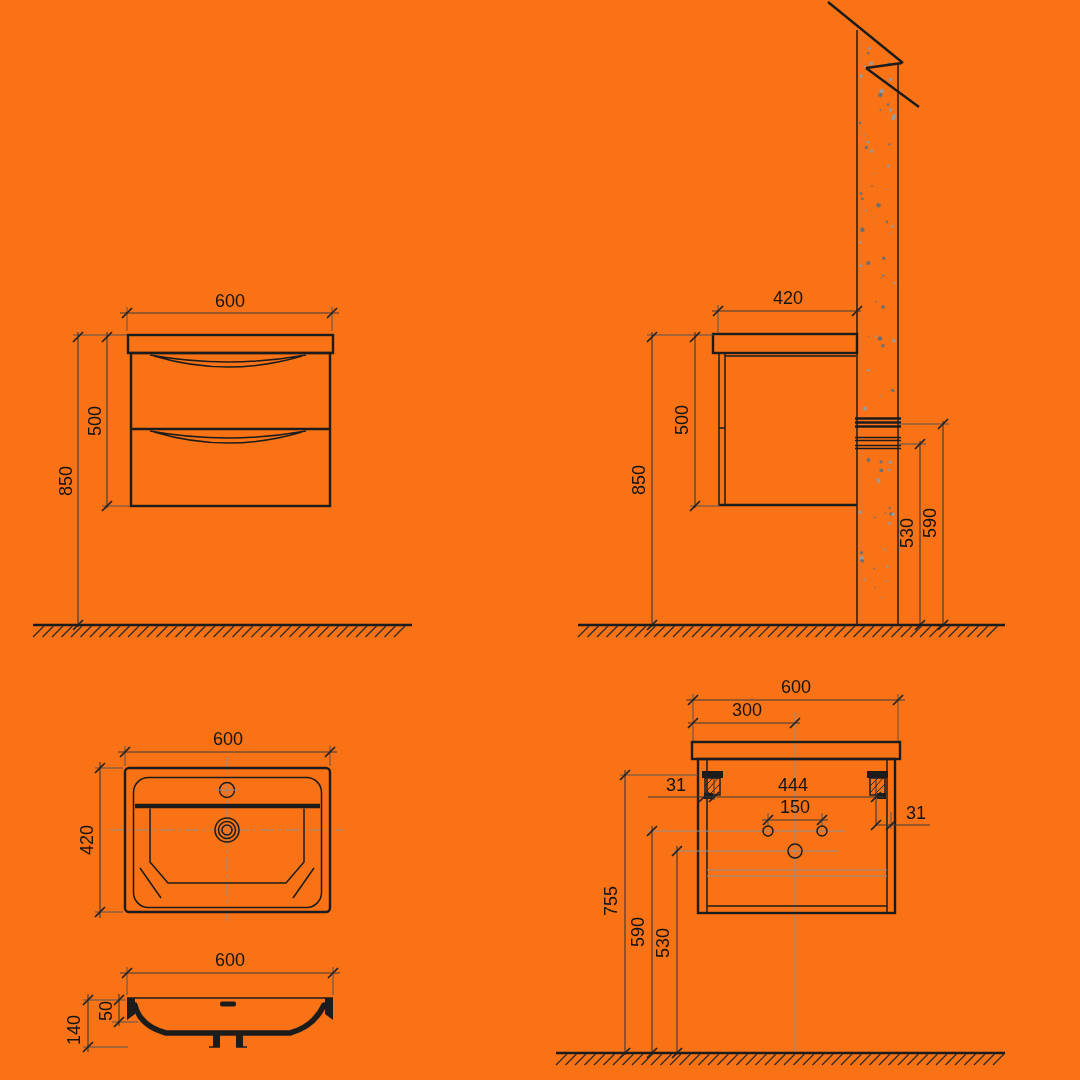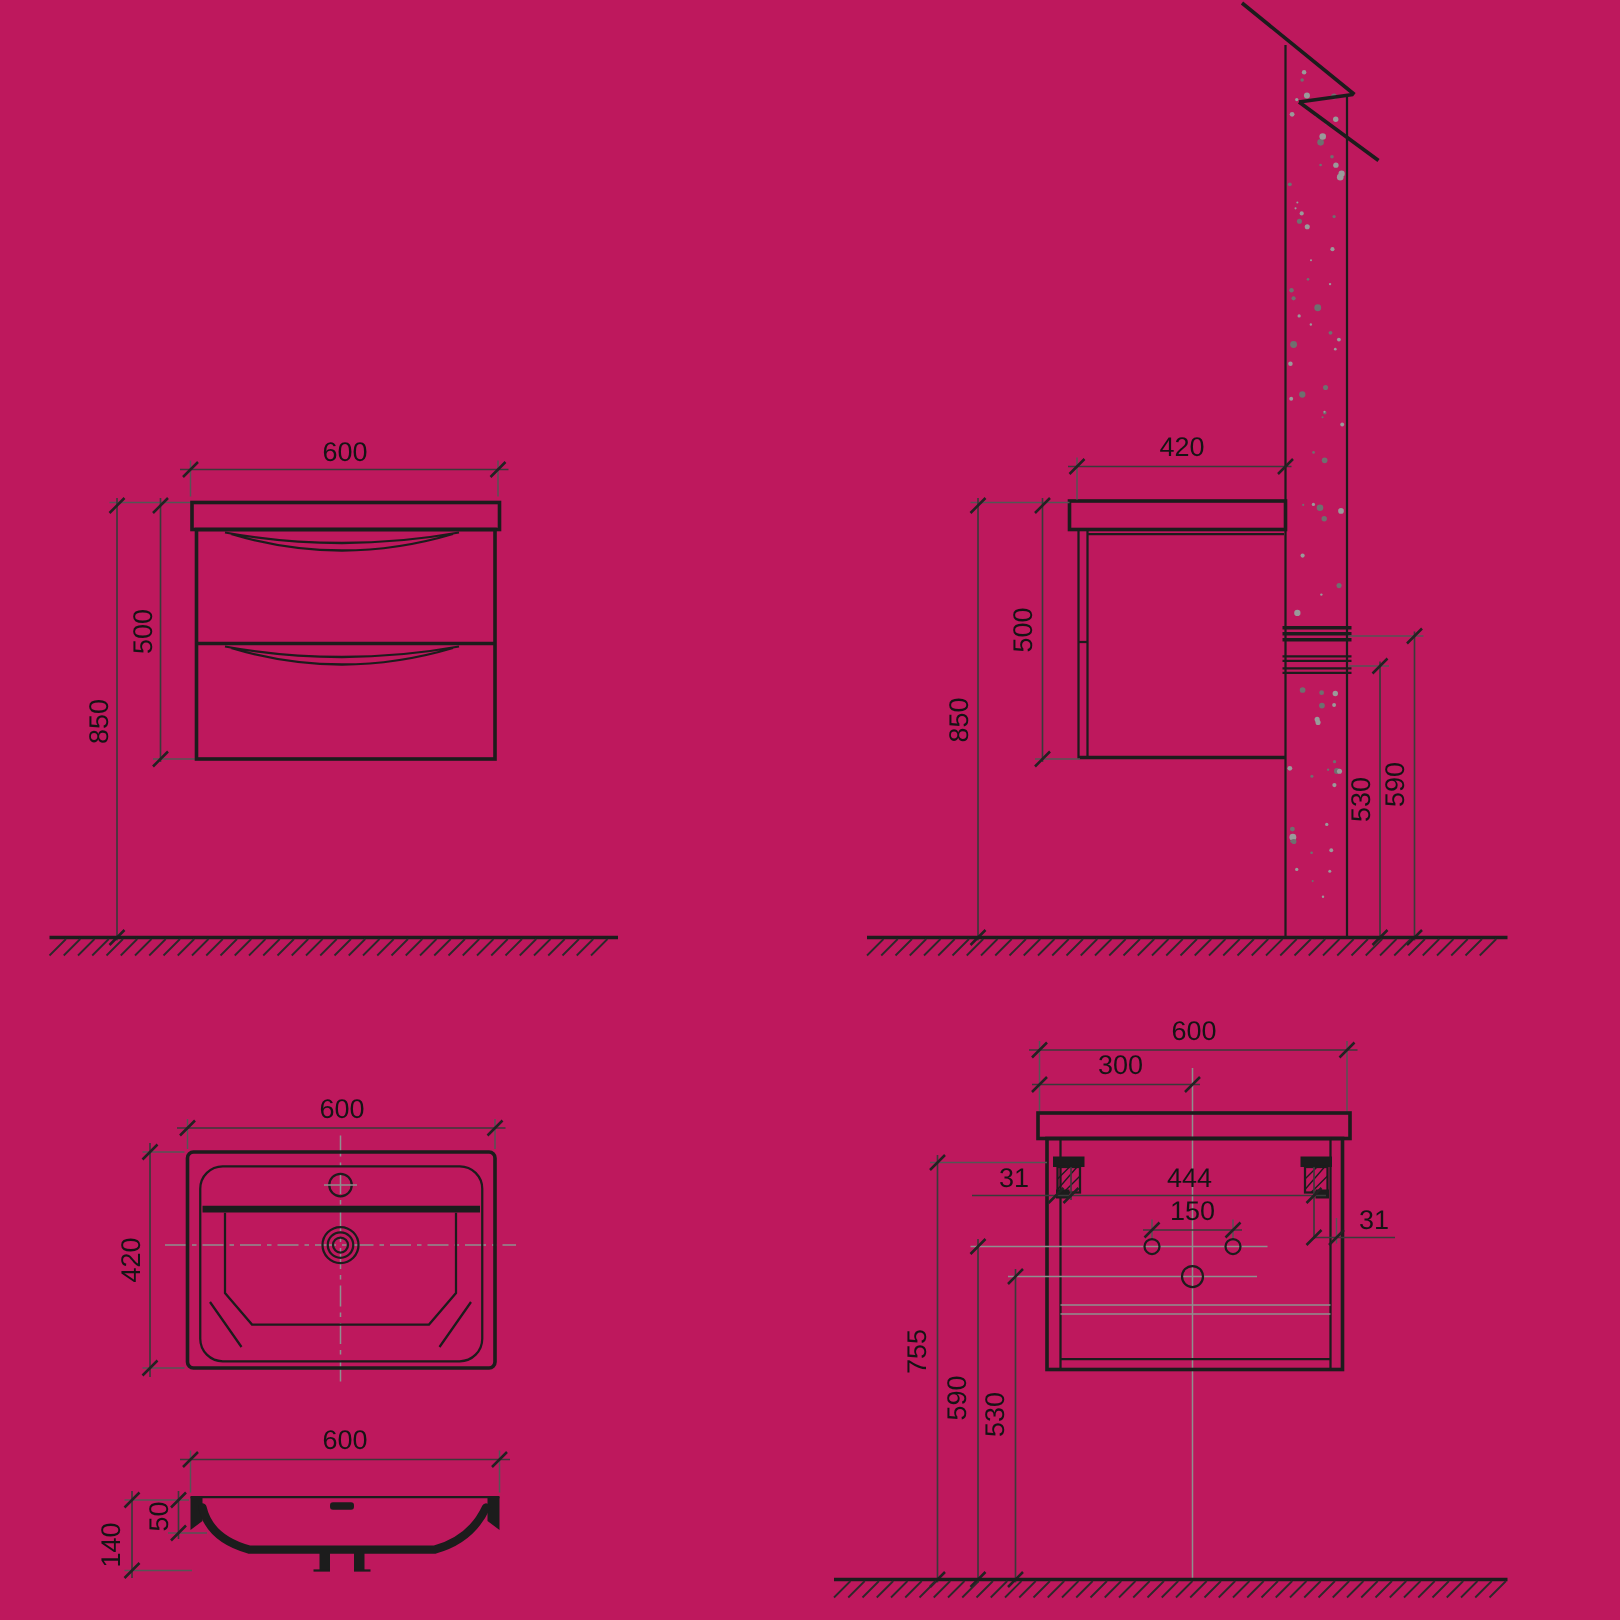--- a/index.html
+++ b/index.html
@@ -1,16 +1,16 @@
 <!DOCTYPE html>
 <html><head>
 <meta charset="utf-8">
 <style>
   html,body{margin:0;padding:0;background:#ffffff;}
-  .stage{width:1080px;height:1080px;position:relative;background:#be185d;}
+  .stage{width:1080px;height:1080px;position:relative;background:#f97316;}
   svg{display:block;}
   .obj{stroke:#1c1c1c;stroke-width:2.4;fill:none;}
   .obj-thin{stroke:#1c1c1c;stroke-width:1.5;fill:none;}
   .fillb{fill:#1c1c1c;stroke:none;}
   .dim{stroke:#3a3a3a;stroke-width:1.1;fill:none;}
   .ext{stroke:#555;stroke-width:1;fill:none;}
   .tick{stroke:#222;stroke-width:1.7;fill:none;}
   .gray{stroke:#8f8f8f;stroke-width:1;fill:none;}
   .cline{stroke:#8f8f8f;stroke-width:1;fill:none;stroke-dasharray:14 4 3 4;}
   .hatchg line{stroke:#2a2a2a;stroke-width:1.2;}

